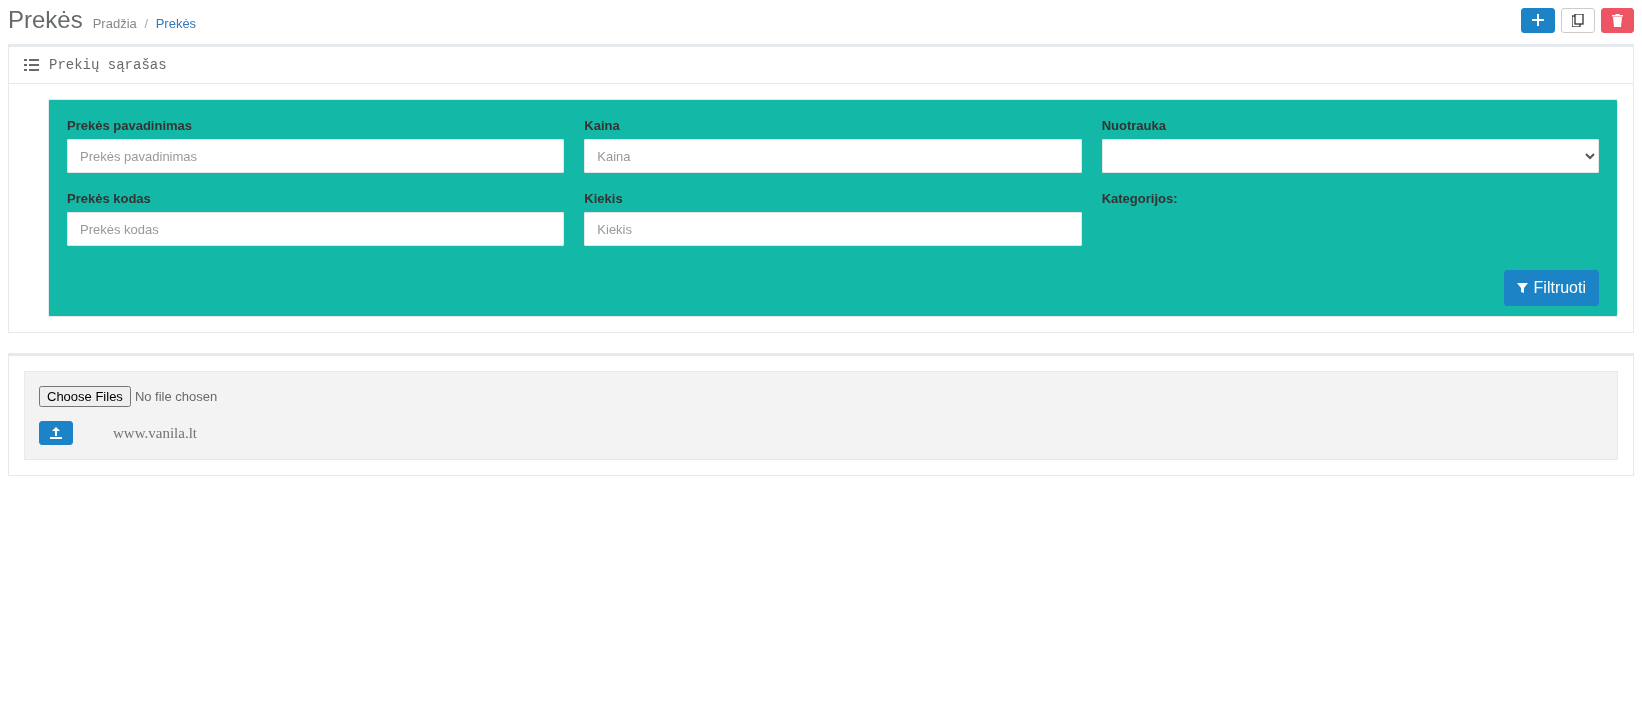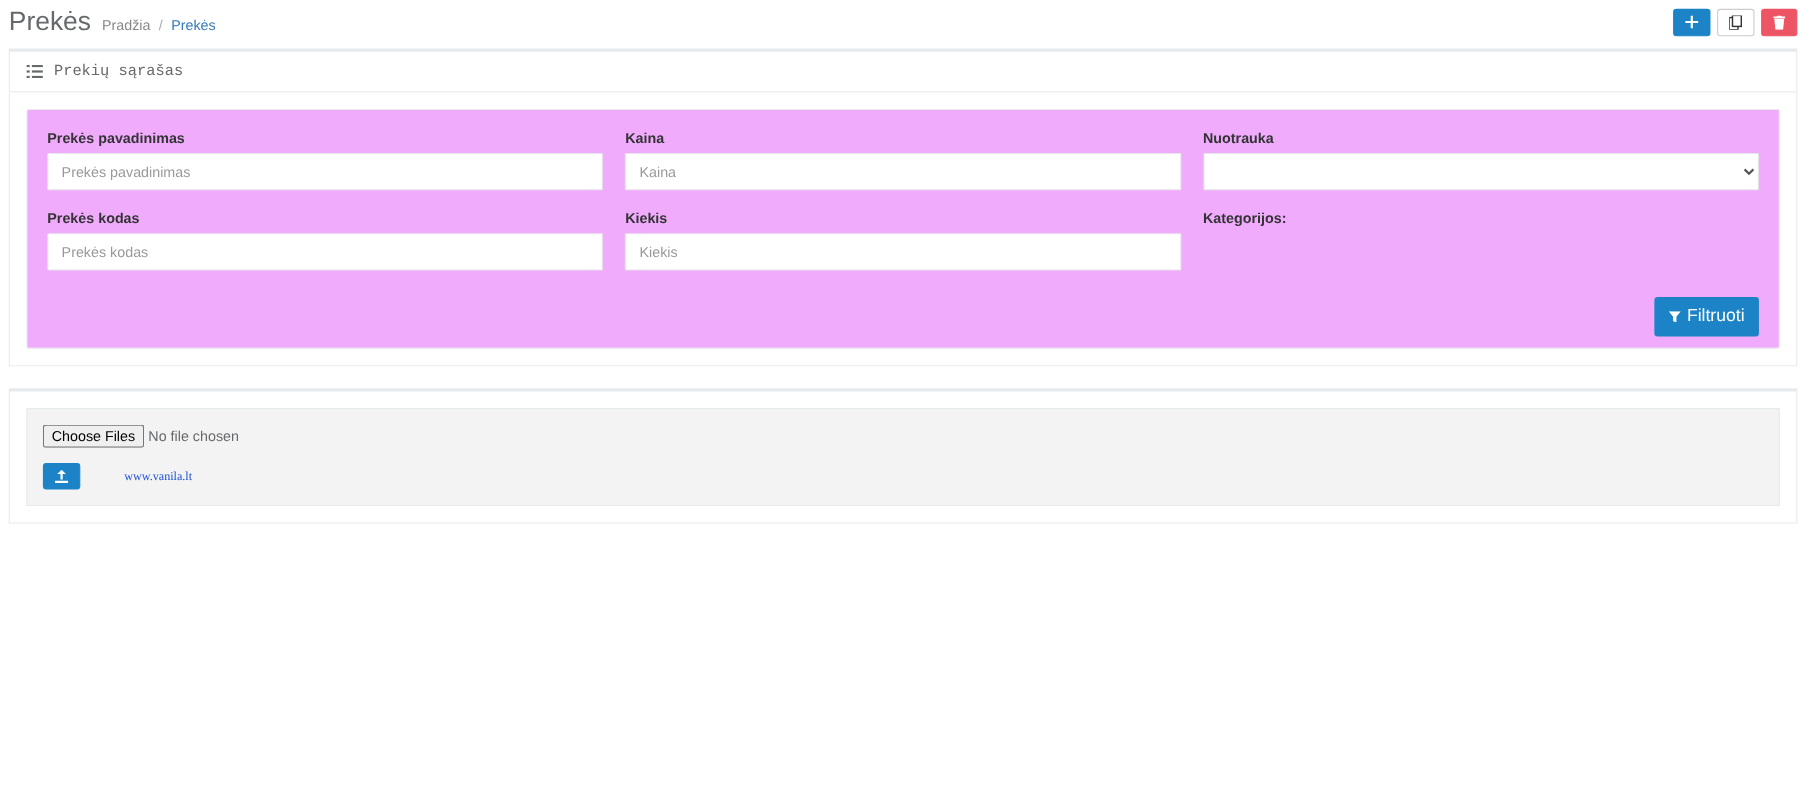--- a/index.html
+++ b/index.html
@@ -65,24 +65,25 @@
   color: #676a6c;
   border-bottom: 1px solid #e7eaec;
   display: flex;
   align-items: center;
   gap: 10px;
   font-family: Liberation Mono, monospace;
 }
 .panel-body { padding: 15px; }
 
 .filter-box {
-  background: #f0abfc;
+  background: #14b8a6;
   border: 1px solid #e7eaec;
   border-radius: 2px;
   padding: 18px 18px 10px 18px;
+  margin-left: 24px;
 }
 .grid3 {
   display: grid;
   grid-template-columns: 1fr 1fr 1fr;
   gap: 20px;
 }
 .form-group { margin-bottom: 18px; }
 .form-group label {
   display: block;
   font-weight: 700;
@@ -117,23 +118,23 @@
   padding: 14px;
 }
 .file-input-row { margin-bottom: 14px; }
 input[type=file] { font-size: 13px; }
 .upload-row {
   display: flex;
   align-items: center;
   gap: 40px;
 }
 .watermark {
-  color: #1d4ed8;
+  color: #737373;
   font-family: Georgia, serif;
-  font-size: 11px;
+  font-size: 15px;
 }
 
 
 .icon { display: inline-block; }
 .list-icon svg, .plus-icon svg, .copy-icon svg, .trash-icon svg,
 .filter-icon svg, .upload-icon svg {
   display: block;
 }
 </style>
 </head>

